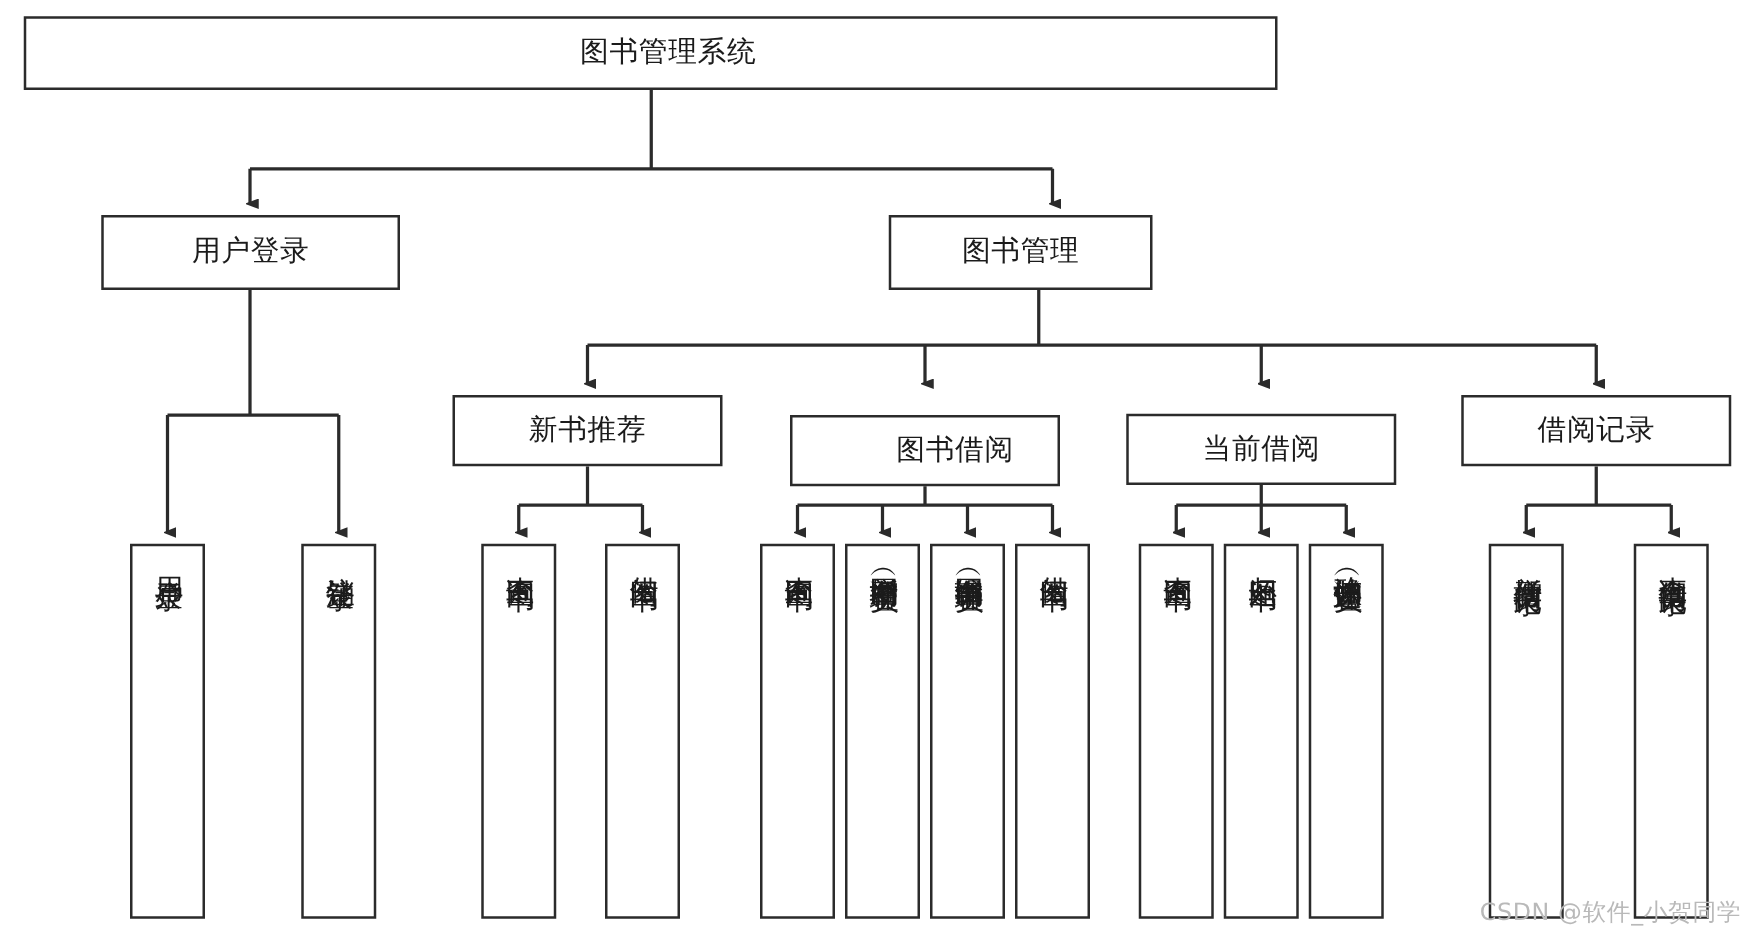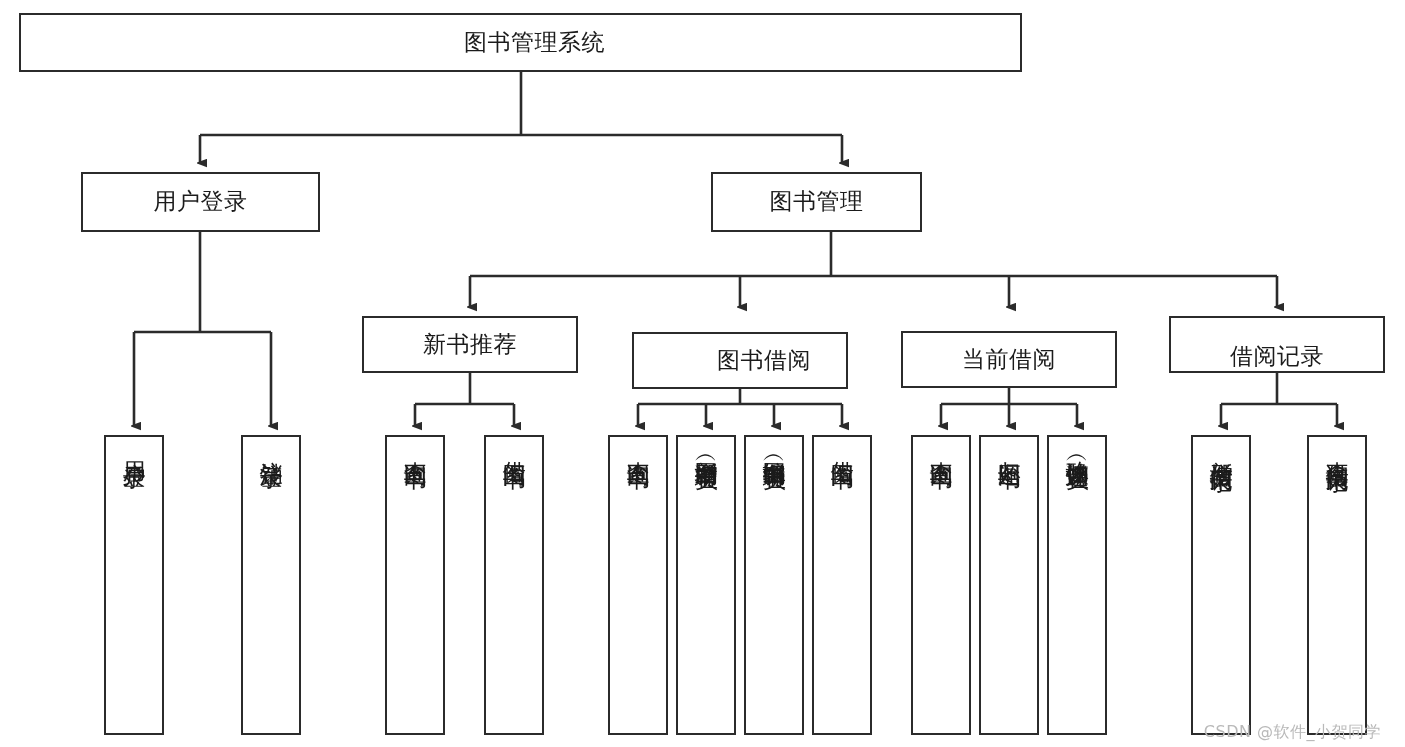--- a/index.html
+++ b/index.html
@@ -61,23 +61,23 @@
     font-size: 23px;
     line-height: 1.28;
     letter-spacing: 2px;
     white-space: nowrap;
   }
   .node.v.tall-text .node-label {
     letter-spacing: 1px;
   }
   #watermark {
     position: absolute;
-    right: 24px;
+    right: 12px;
     bottom: 4px;
-    font-size: 16px;
+    font-size: 19px;
     color: #b9b9b9;
     letter-spacing: 0.5px;
     white-space: nowrap;
     z-index: 5;
   }
 </style>
 </head>
 <body>
 
 <div id="diagram-root">
@@ -145,21 +145,21 @@
 
   <div class="node h" style="left:362px; top:316px; width:216px; height:57px;">
     <span class="node-label">新书推荐</span>
   </div>
   <div class="node h" style="left:632px; top:332px; width:216px; height:57px;padding-left:48px;">
     <span class="node-label">图书借阅</span>
   </div>
   <div class="node h" style="left:901px; top:316px; width:216px; height:57px;margin-top:15px;">
     <span class="node-label">当前借阅</span>
   </div>
-  <div class="node h" style="left:1169px; top:316px; width:216px; height:57px;align-items:flex-end;">
+  <div class="node h" style="left:1169px; top:316px; width:216px; height:57px;">
     <span class="node-label">借阅记录</span>
   </div>
 
   <div class="node v" style="left:104px; top:435px; width:60px; height:300px;">
     <span class="node-label">用户登录</span>
   </div>
   <div class="node v" style="left:241px; top:435px; width:60px; height:300px;">
     <span class="node-label">注销登录</span>
   </div>
 

